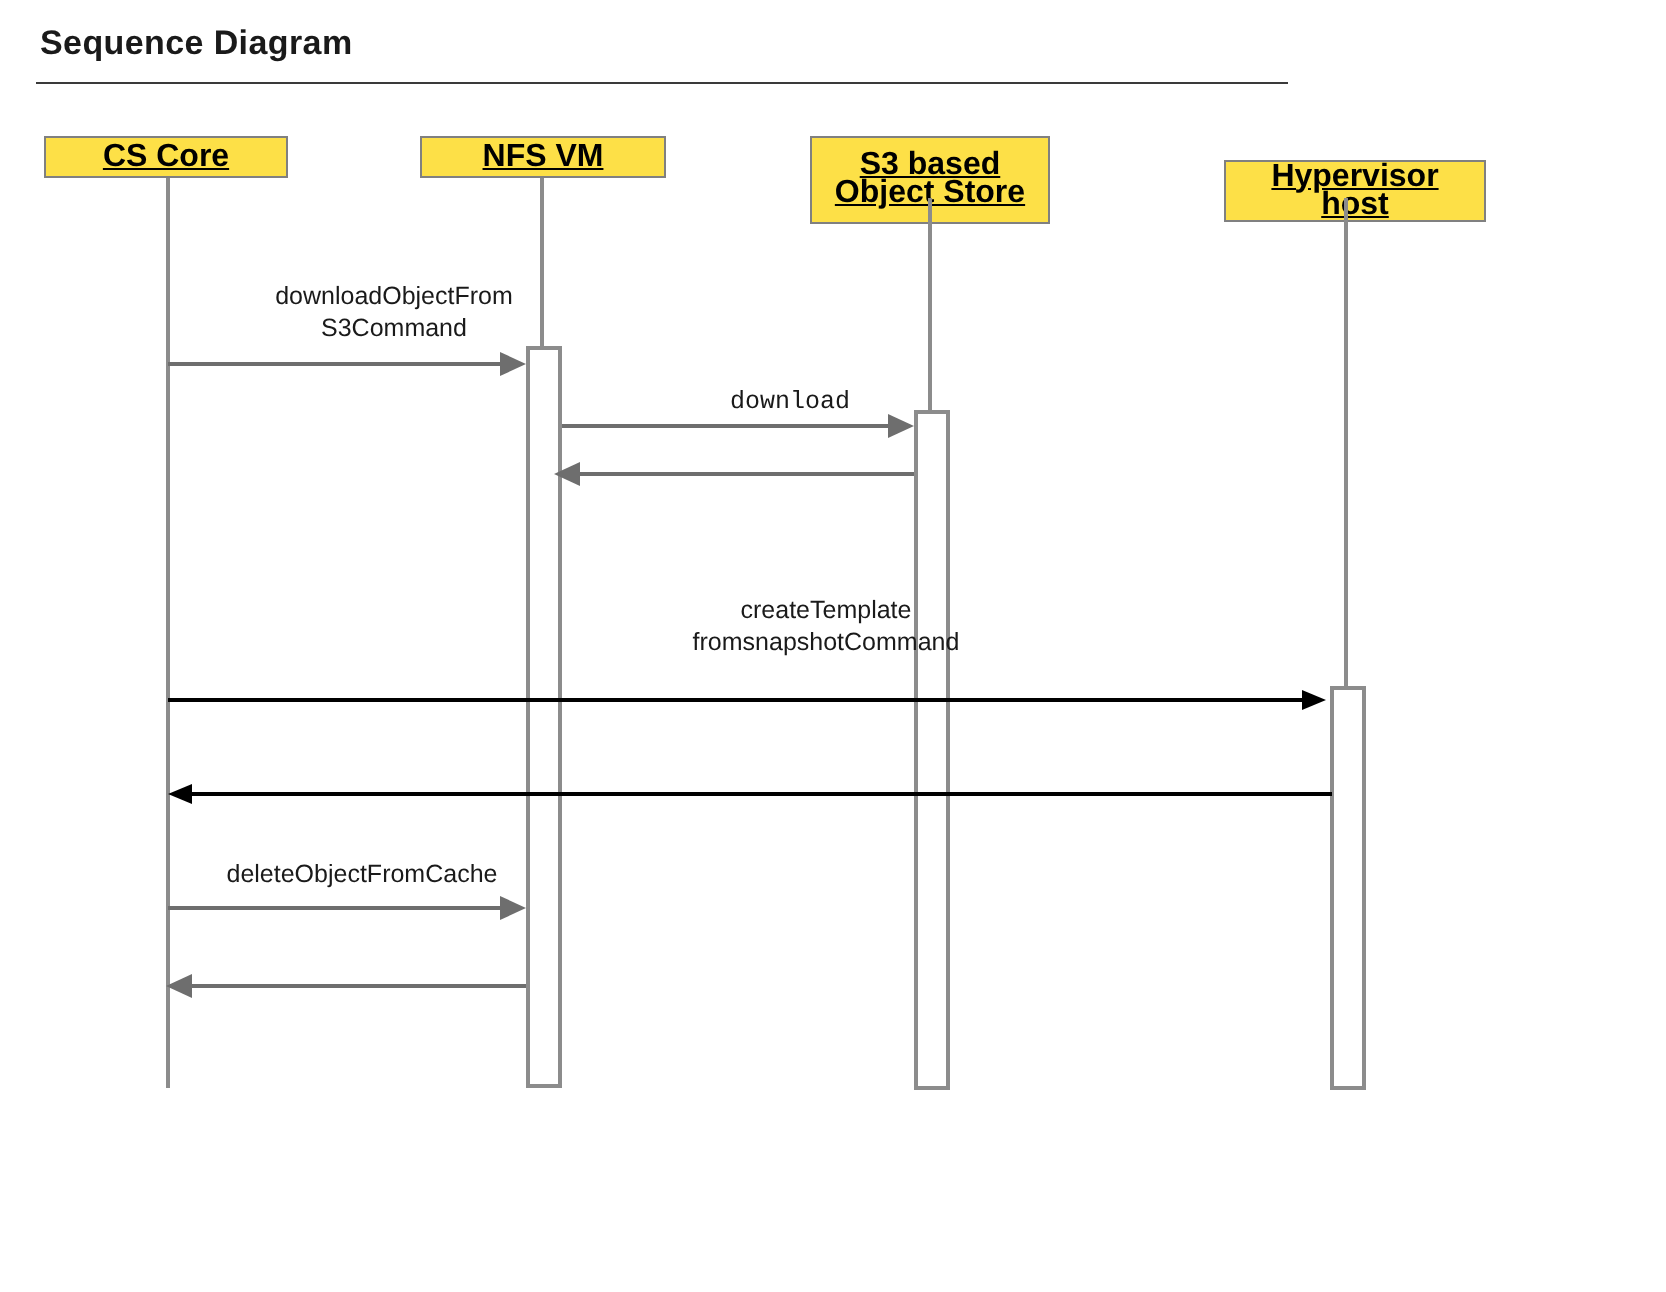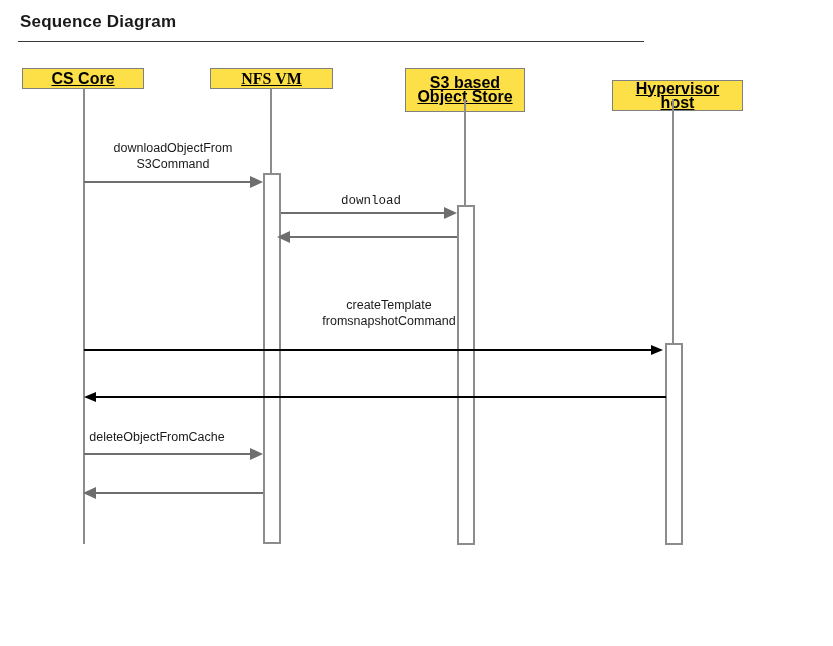--- a/index.html
+++ b/index.html
@@ -101,33 +101,34 @@
     border-right: 12px solid #000000;
   }
 
   .msg-label {
     position: absolute;
     font-size: 12.5px;
     color: #1a1a1a;
     text-align: center;
     line-height: 16px;
     white-space: pre-line;
+    margin-left: 24px;
   }
 </style>
 </head>
 <body>
 
 <div id="diagram-title">Sequence Diagram</div>
 <div id="title-rule"></div>
 
 <div class="lifeline-box" style="left:22px; top:68px; width:122px; height:21px;">
   <span class="lbl">CS Core</span>
 </div>
 
-<div class="lifeline-box" style="left:210px; top:68px; width:123px; height:21px;font-family:Liberation Serif, serif;">
+<div class="lifeline-box" style="left:210px; top:68px; width:123px; height:21px;">
   <span class="lbl">NFS VM</span>
 </div>
 
 <div class="lifeline-box" style="left:405px; top:68px; width:120px; height:44px;">
   <span class="lbl">S3 based 
 Object Store</span>
 </div>
 
 <div class="lifeline-box" style="left:612px; top:80px; width:131px; height:31px;">
   <span class="lbl">Hypervisor

